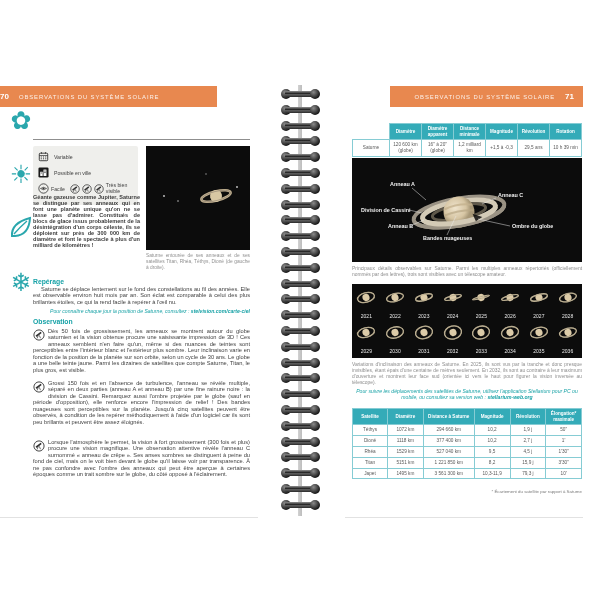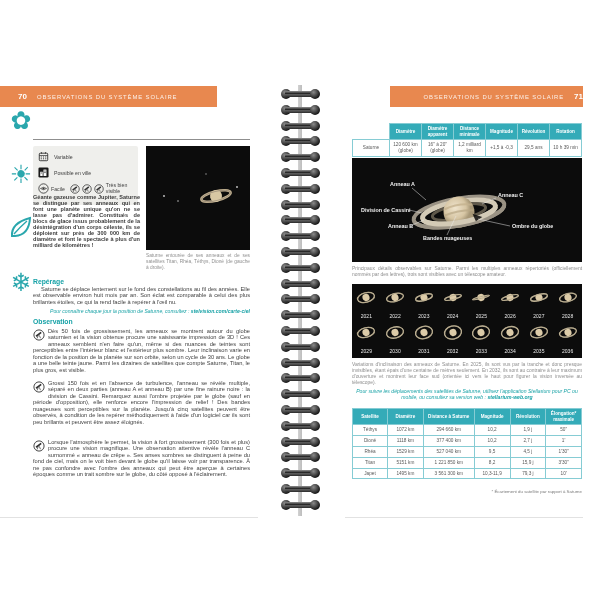--- a/index.html
+++ b/index.html
@@ -3,22 +3,22 @@
 <meta charset="utf-8">
 <style>
   html,body{margin:0;padding:0;background:#fff;}
   body{width:600px;height:600px;overflow:hidden;font-family:"Liberation Sans",sans-serif;}
   .canvas{position:relative;width:600px;height:600px;background:#fff;}
   .page{position:absolute;top:85px;height:432px;background:#fff;border-bottom:1px solid #e2e2e2;}
   .left-page{left:0;width:258px;}
   .right-page{left:345px;width:238px;}
   
   .header-bar{position:absolute;top:1px;height:21px;background:#e8884f;display:flex;align-items:center;gap:10px;box-sizing:border-box;}
-  .hb-left{left:0;width:217px;padding-left:18px;}
-  .hb-right{left:45px;width:193px;justify-content:flex-end;}
+  .hb-left{left:0;width:217px;padding-left:0;}
+  .hb-right{left:45px;width:193px;justify-content:flex-end;padding-right:9px;}
   .pagenum{color:#fff;font-weight:bold;font-size:8px;}
   .header-title{color:rgba(255,255,255,.88);font-size:5.9px;letter-spacing:.9px;}
   
   .seasons{position:absolute;left:4px;top:22px;width:34px;display:flex;flex-direction:column;gap:26px;align-items:center;}
   .season{color:#2aa7ad;font-size:25px;line-height:26px;height:28px;}
   .season svg{display:block;}
   
   .article-title{position:absolute;left:33px;top:33px;margin:0;font-size:10.3px;font-weight:bold;letter-spacing:.2px;color:#2e2e2e;}
   .title-rule{position:absolute;left:33px;top:54px;width:217px;height:1px;background:#8f8f8f;}
   

